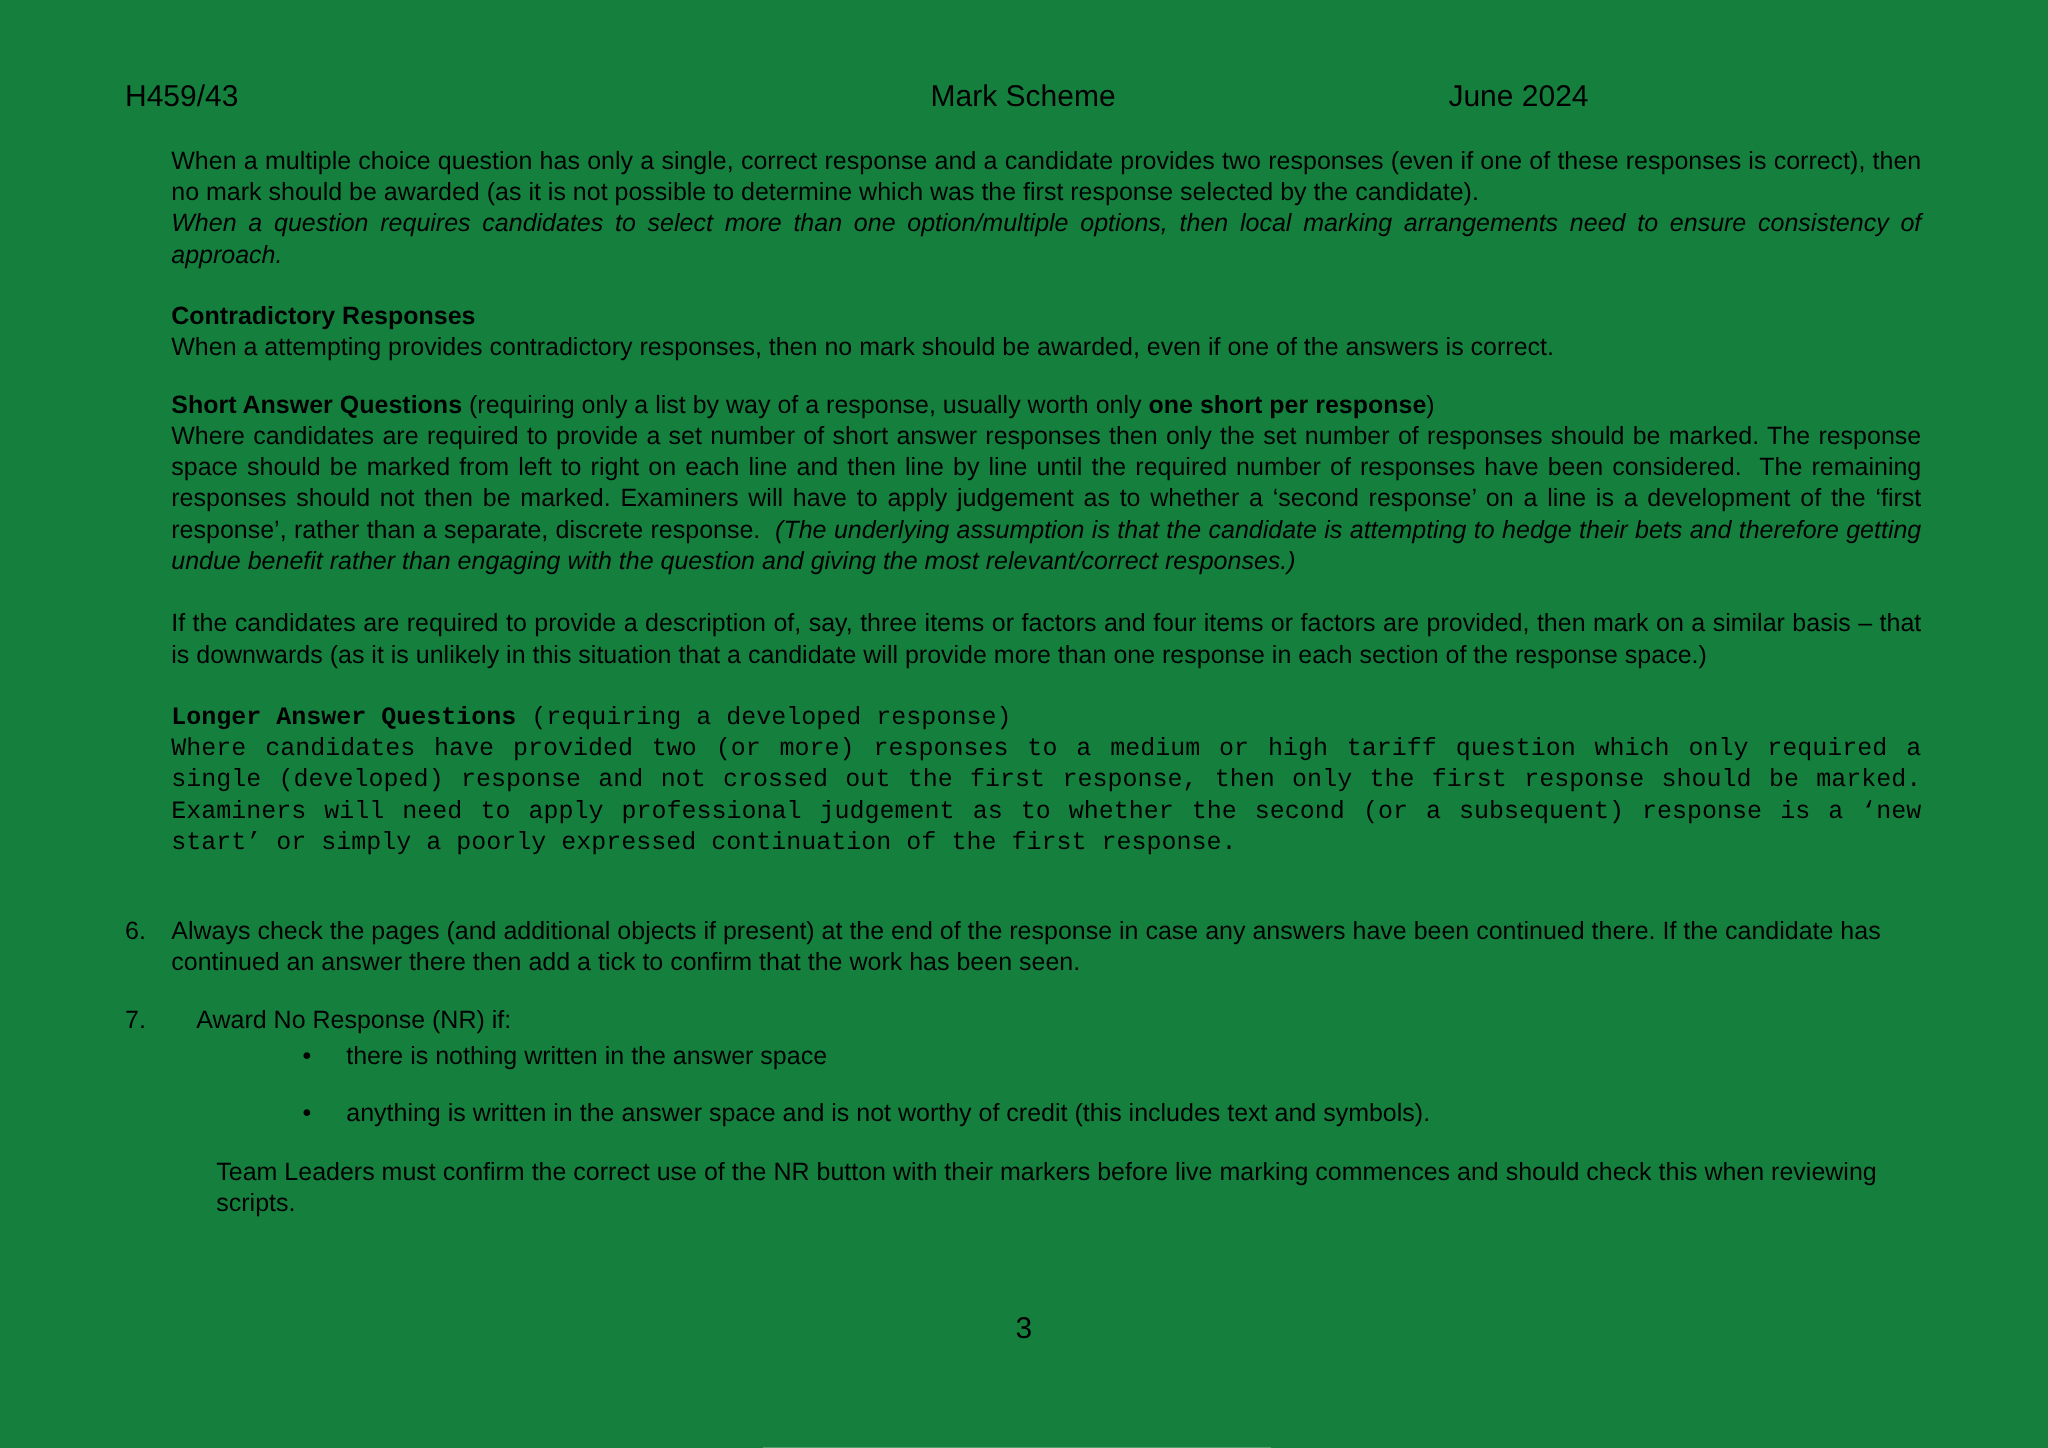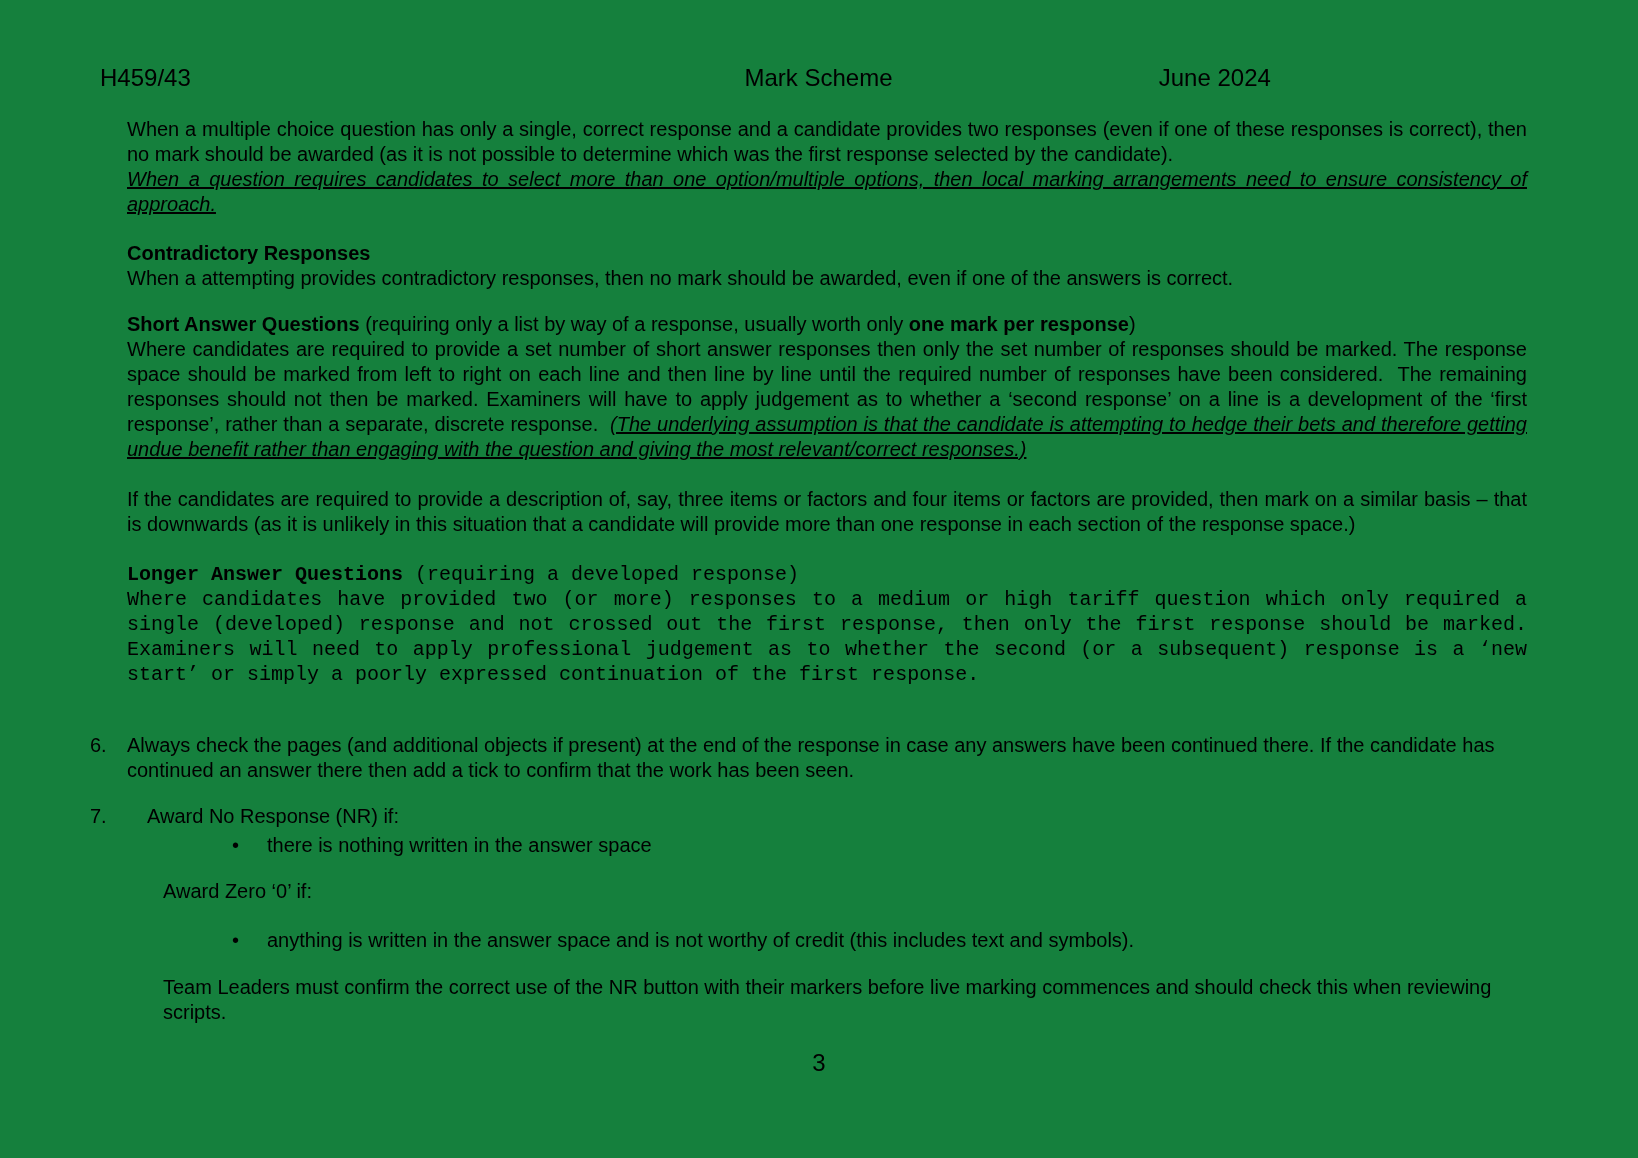--- a/index.html
+++ b/index.html
@@ -26,28 +26,28 @@
     line-height: 28px;
   }
   .h-left  { flex: 1 1 0; text-align: left; }
   .h-center{ flex: 0 0 auto; text-align: right; }
   .h-right { flex: 1 1 0; text-align: center; }
 
   
   .content {
     position: absolute;
     top: 117px;
-    left: 127px;
+    left: 137px;
     width: 1400px;
     font-size: 20px;
     line-height: 25px;
   }
 
   .b { font-weight: bold; }
-  .i { font-style: italic; text-decoration: underline; }
+  .i { font-style: italic; }
   .justify { text-align: justify; }
 
   .mb4  { margin-bottom: 4px; }
   .mb21 { margin-bottom: 21px; }
   .mb22 { margin-bottom: 22px; }
   .mb24 { margin-bottom: 24px; }
   .mb25 { margin-bottom: 25px; }
   .mb46 { margin-bottom: 46px; font-family: Liberation Mono, monospace; }
 
   
@@ -91,21 +91,21 @@
       <div class="justify">When a multiple choice question has only a single, correct response and a candidate provides two responses (even if one of these responses is correct), then no mark should be awarded (as it is not possible to determine which was the first response selected by the candidate).</div>
       <div class="justify i">When a question requires candidates to select more than one option/multiple options, then local marking arrangements need to ensure consistency of approach.</div>
     </div>
 
     <div class="mb21">
       <div class="b">Contradictory Responses</div>
       <div>When a attempting provides contradictory responses, then no mark should be awarded, even if one of the answers is correct.</div>
     </div>
 
     <div class="mb25">
-      <div><span class="b">Short Answer Questions</span><span> (requiring only a list by way of a response, usually worth only </span><span class="b">one mark per response</span><span>)</span></div>
+      <div><span class="b">Short Answer Questions</span><span> (requiring only a list by way of a response, usually worth only </span><span class="b">one short per response</span><span>)</span></div>
       <div class="justify"><span>Where candidates are required to provide a set number of short answer responses then only the set number of responses should be marked. The response space should be marked from left to right on each line and then line by line until the required number of responses have been considered.&nbsp; The remaining responses should not then be marked. Examiners will have to apply judgement as to whether a ‘second response’ on a line is a development of the ‘first response’, rather than a separate, discrete response.&nbsp; </span><span class="i">(The underlying assumption is that the candidate is attempting to hedge their bets and therefore getting undue benefit rather than engaging with the question and giving the most relevant/correct responses.)</span></div>
     </div>
 
     <div class="mb25">
       <div class="justify">If the candidates are required to provide a description of, say, three items or factors and four items or factors are provided, then mark on a similar basis – that is downwards (as it is unlikely in this situation that a candidate will provide more than one response in each section of the response space.)</div>
     </div>
 
     <div class="mb46">
       <div><span class="b">Longer Answer Questions</span><span> (requiring a developed response)</span></div>
       <div class="justify">Where candidates have provided two (or more) responses to a medium or high tariff question which only required a single (developed) response and not crossed out the first response, then only the first response should be marked. Examiners will need to apply professional judgement as to whether the second (or a subsequent) response is a ‘new start’ or simply a poorly expressed continuation of the first response.</div>
@@ -119,21 +119,20 @@
     <div class="num-row mb4">
       <span class="num w57">7.</span>
       <span class="num-text">Award No Response (NR) if:</span>
     </div>
 
     <div class="bullet-row mb21">
       <span class="bullet-marker">•</span>
       <span class="bullet-text">there is nothing written in the answer space</span>
     </div>
 
-    <div class="indent36 mb24">Award Zero ‘0’ if:</div>
 
     <div class="bullet-row mb22">
       <span class="bullet-marker">•</span>
       <span class="bullet-text">anything is written in the answer space and is not worthy of credit (this includes text and symbols).</span>
     </div>
 
     <div class="indent36">Team Leaders must confirm the correct use of the NR button with their markers before live marking commences and should check this when reviewing scripts.</div>
 
   </div>
 

